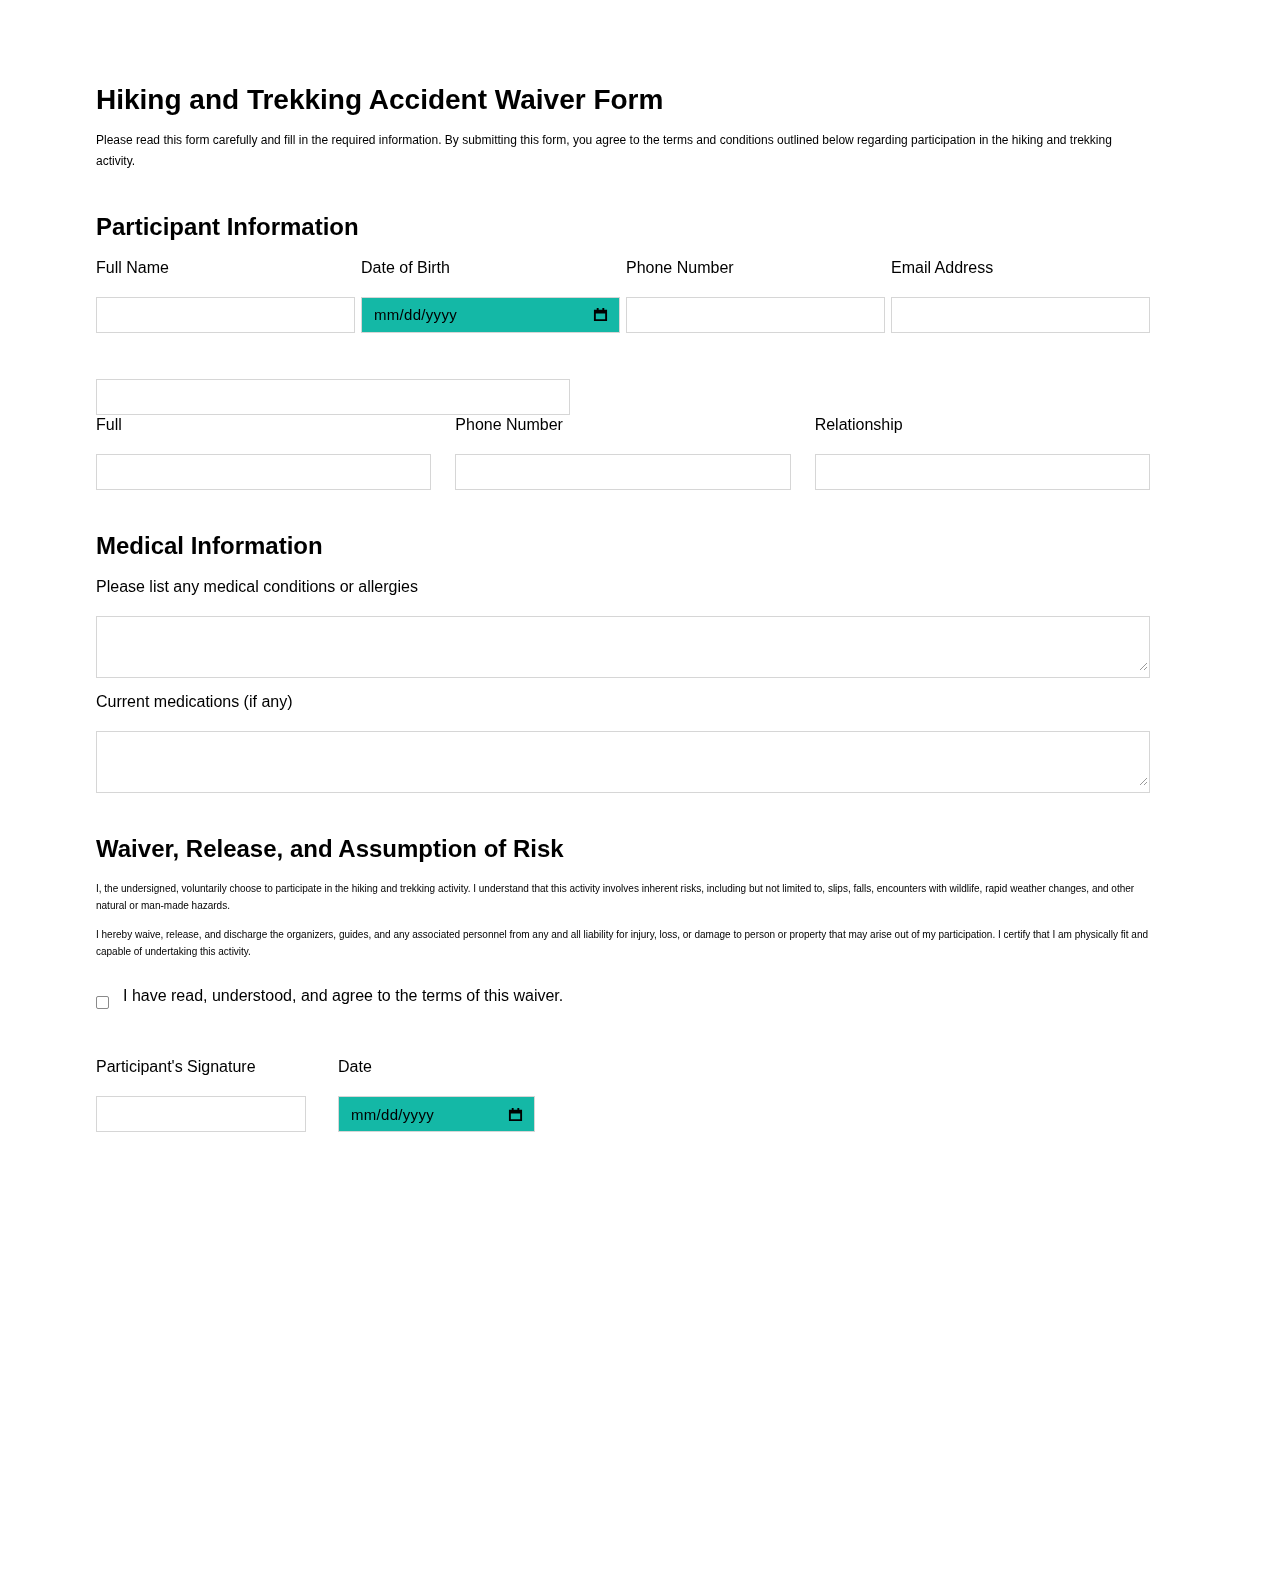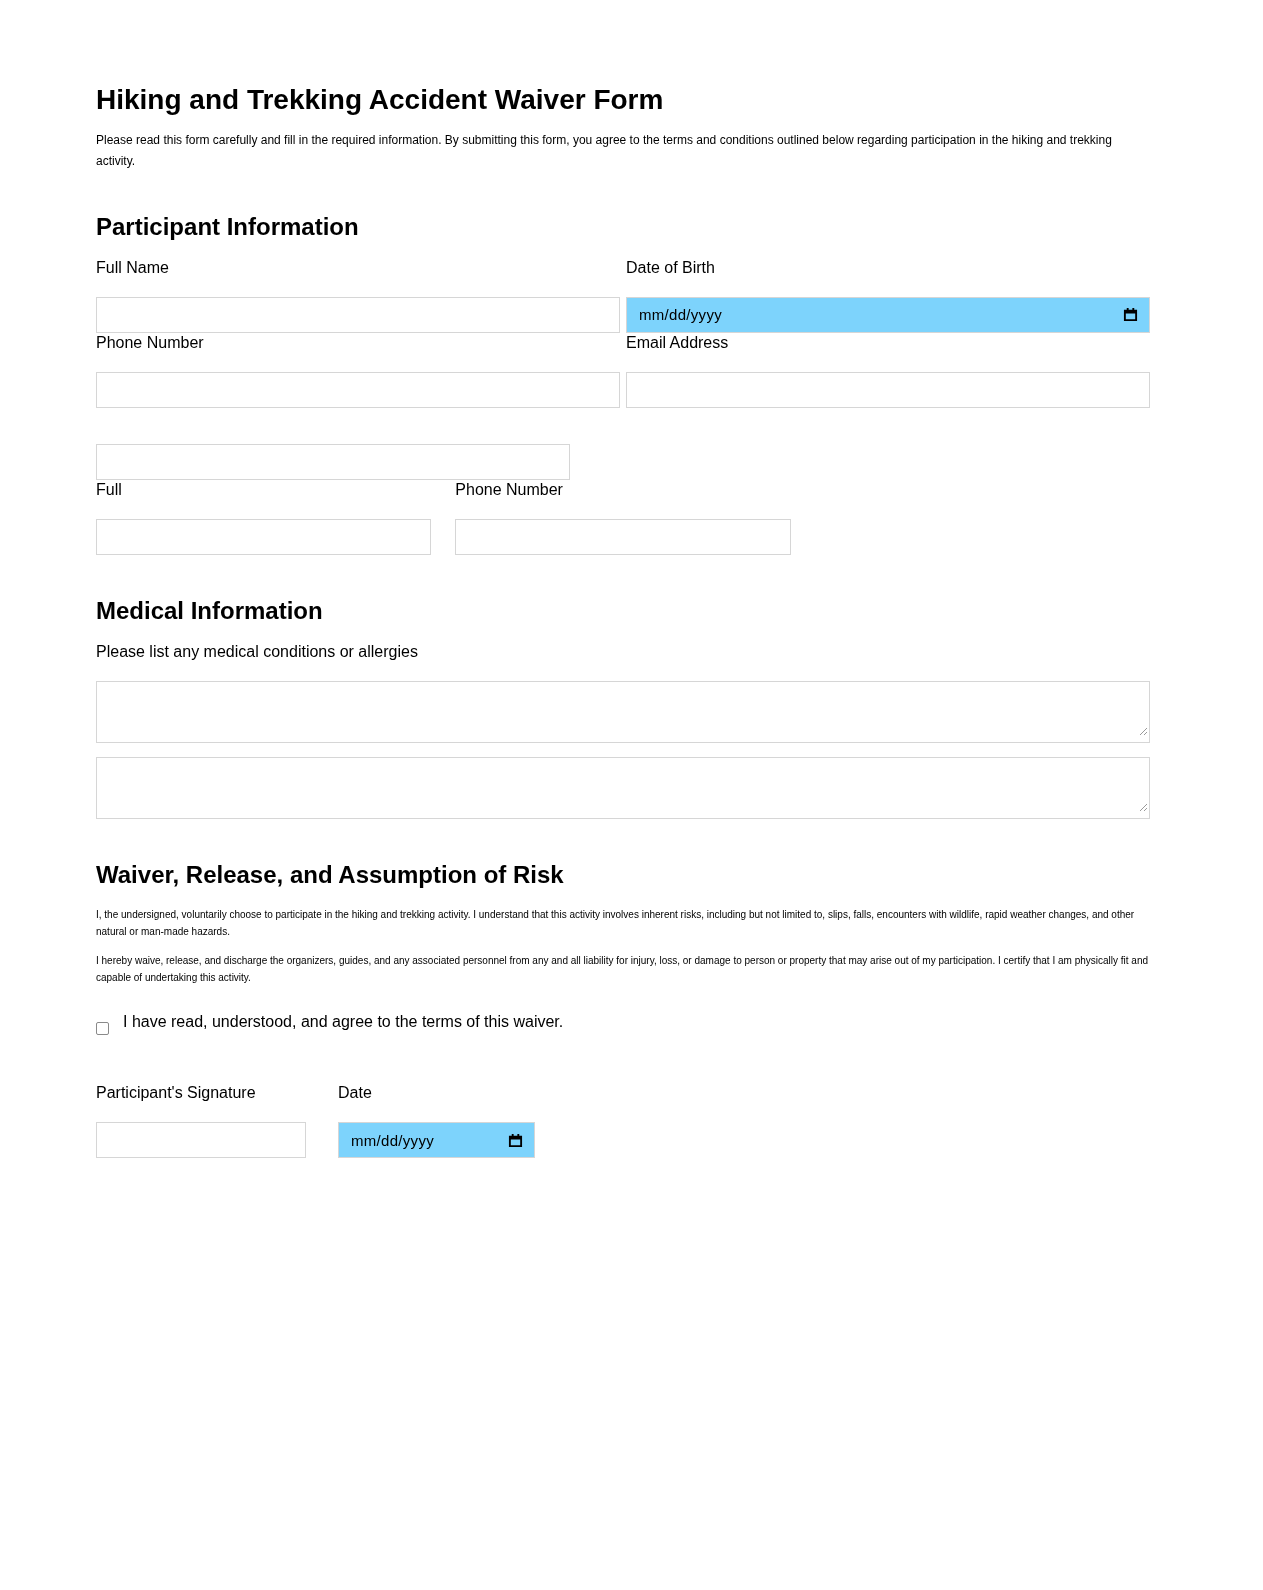--- a/index.html
+++ b/index.html
@@ -22,35 +22,35 @@
   }
   h2.section-heading {
     font-size: 24px; font-weight: bold;
     line-height: 1.2; margin: 42px 0 16px 0;
   }
   .field-label {
     display: block;
     font-size: 16px; line-height: 1.2;
     margin: 0 0 20px 0;
   }
-  .grid4 { display: grid; grid-template-columns: repeat(2, 1fr); column-gap: 6px; margin-bottom: 36px; }
+  .grid4 { display: grid; grid-template-columns: repeat(4, 1fr); column-gap: 6px; margin-bottom: 46px; }
   .grid3 { display: grid; grid-template-columns: repeat(3, 1fr); column-gap: 24px; }
   .text-input {
     width: 100%; height: 36px;
     border: 1px solid #d6d6d6; border-radius: 0;
     background: #ffffff;
     font-family: "Liberation Sans", sans-serif;
     font-size: 15px; padding: 0 10px;
     outline: none;
   }
   .home-address-group { width: 474px; }
   .date-mock {
     width: 100%; height: 36px;
     border: 1px solid #d6d6d6;
-    background: #7dd3fc;
+    background: #14b8a6;
     display: flex; align-items: center; justify-content: space-between;
     padding: 0 11px 0 12px;
     cursor: default;
   }
   .date-mock .date-text { font-size: 15px; letter-spacing: 0.3px; color: #000000; }
   .date-mock svg { display: block; }
 
   .textarea-wrap { position: relative; width: 100%; }
   .big-textarea {
     display: block; width: 100%; height: 62px;
@@ -123,35 +123,40 @@
 
   <div class="grid3">
     <div class="cell">
       <span class="field-label">Full</span>
       <input type="text" class="text-input" value="" style="">
     </div>
     <div class="cell">
       <span class="field-label">Phone Number</span>
       <input type="text" class="text-input" value="" style="">
     </div>
+    <div class="cell">
+      <span class="field-label">Relationship</span>
+      <input type="text" class="text-input" value="" style="">
+    </div>
   </div>
 
   <h2 class="section-heading">Medical Information</h2>
   <div class="conditions-group">
     <span class="field-label">Please list any medical conditions or allergies</span>
     <div class="textarea-wrap">
       <textarea class="big-textarea" style=""></textarea>
       <span class="resize-grip">
         <svg width="9" height="9" viewBox="0 0 9 9">
           <path d="M8 1 L1 8 M8 5 L5 8" stroke="#9a9a9a" stroke-width="1" fill="none"></path>
         </svg>
       </span>
     </div>
   </div>
   <div class="medications-group">
+    <span class="field-label">Current medications (if any)</span>
     <div class="textarea-wrap">
       <textarea class="big-textarea" style=""></textarea>
       <span class="resize-grip">
         <svg width="9" height="9" viewBox="0 0 9 9">
           <path d="M8 1 L1 8 M8 5 L5 8" stroke="#9a9a9a" stroke-width="1" fill="none"></path>
         </svg>
       </span>
     </div>
   </div>
 

